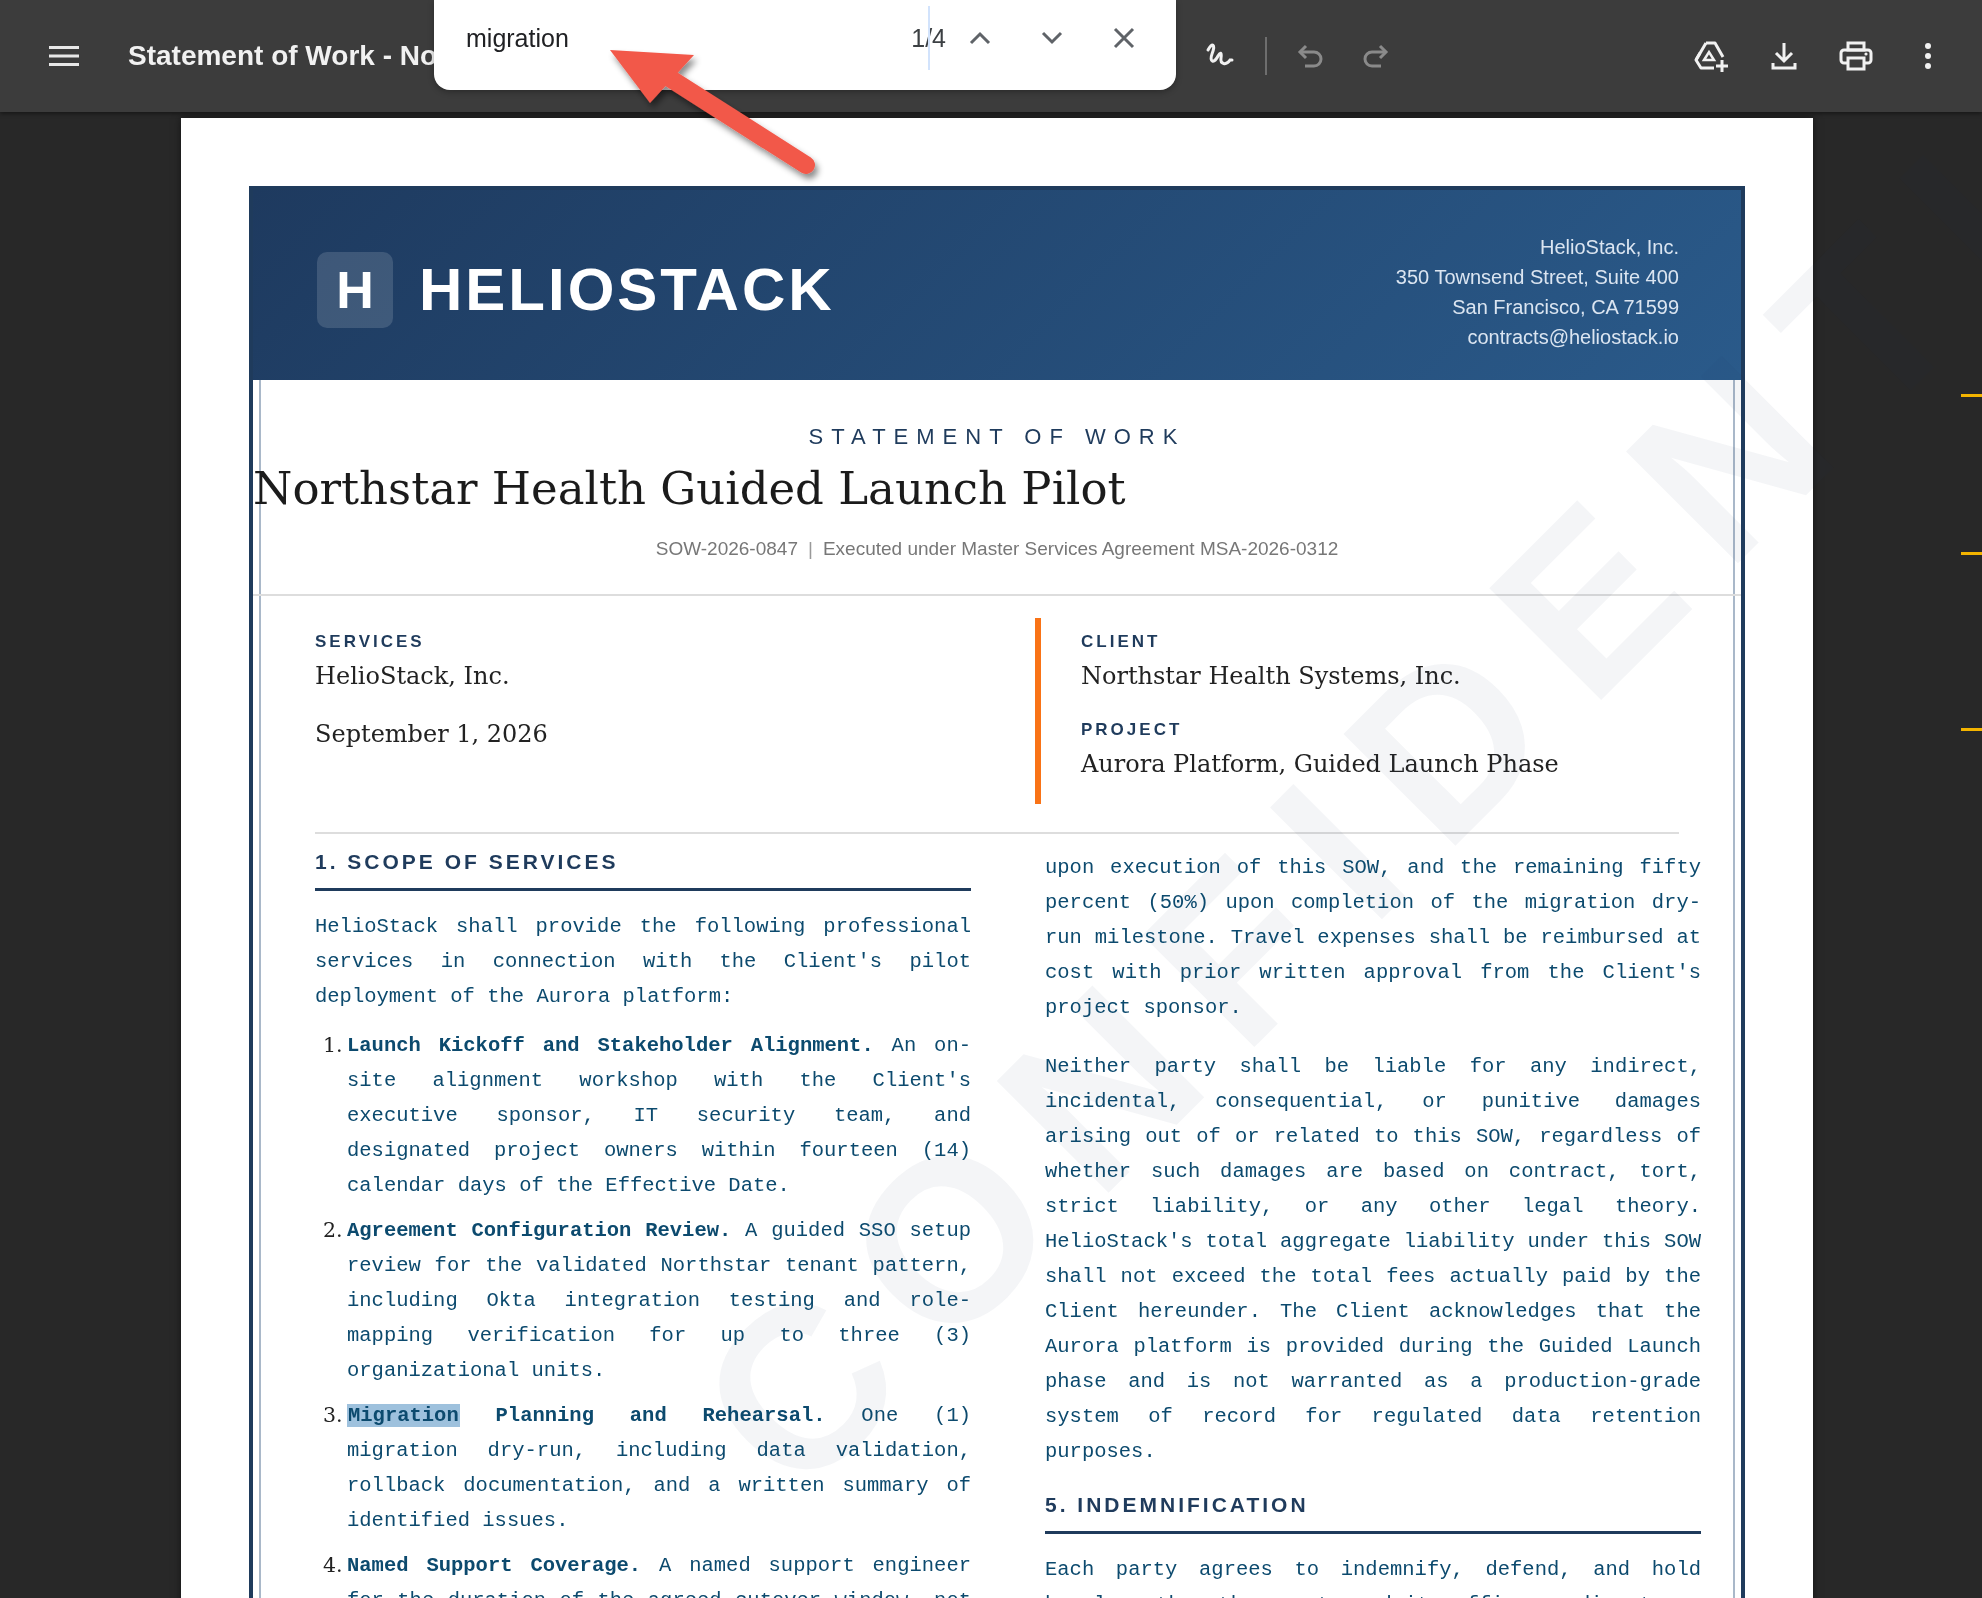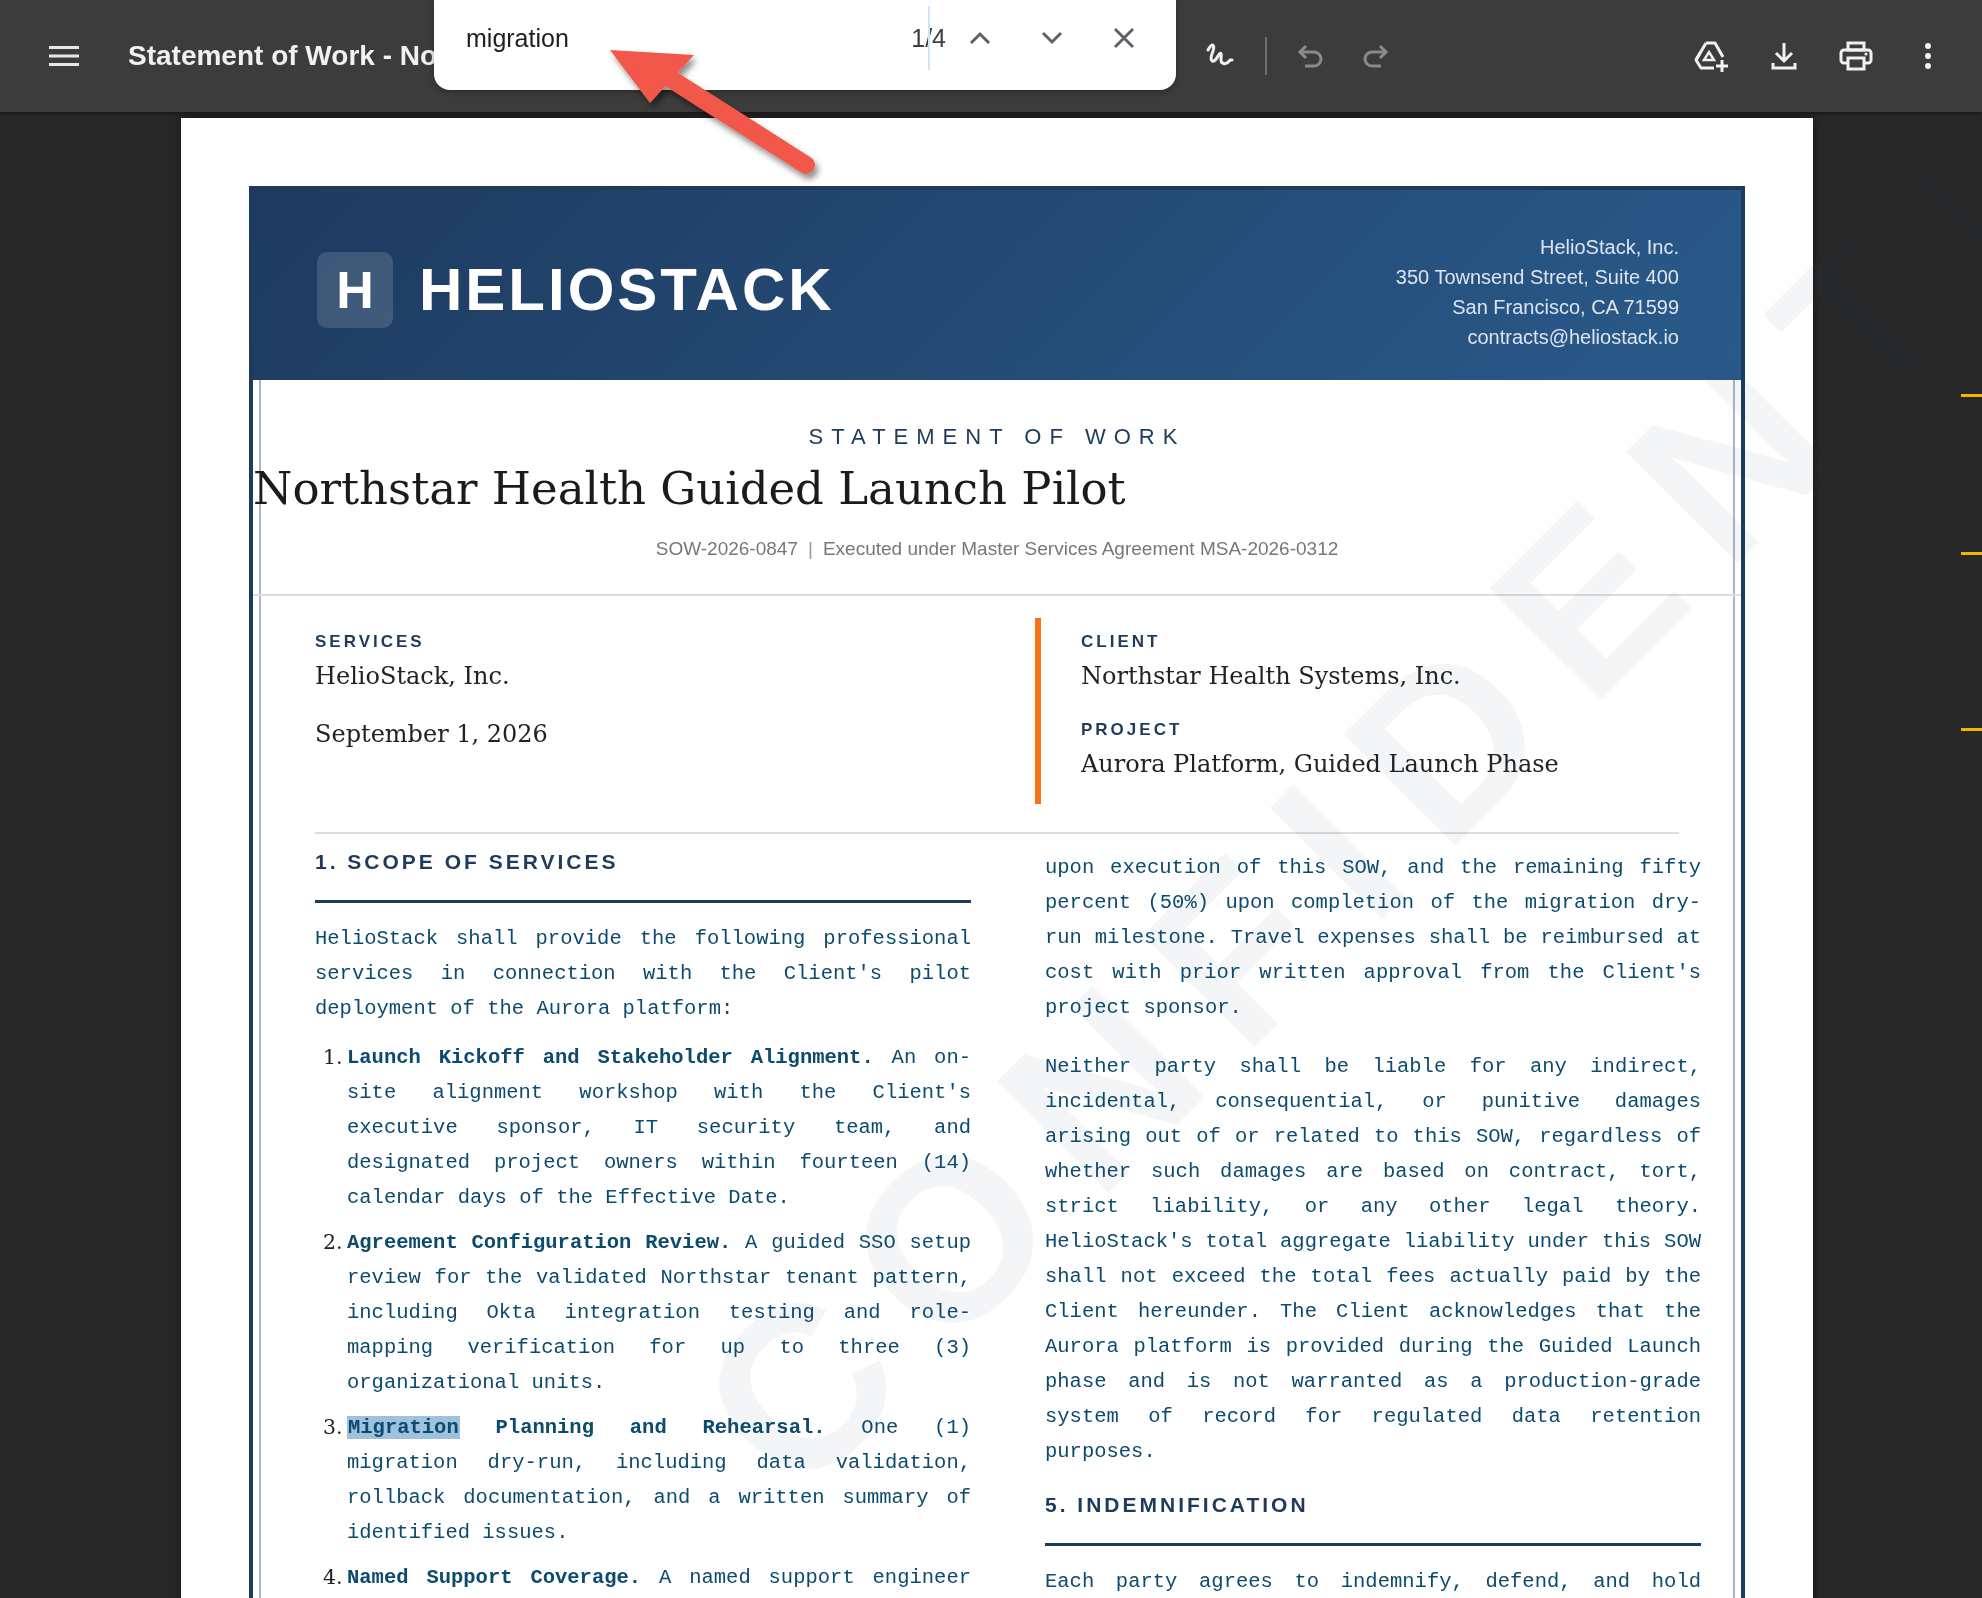--- a/index.html
+++ b/index.html
@@ -114,21 +114,21 @@
   .meta-value { color:#222; font-size:24px; margin-top:10px; font-family:"DejaVu Serif", serif; }
   .meta-col.left .meta-item:first-child { margin-top:38px; }
   .meta-item + .meta-item { margin-top:30px; }
 
   .body-cols { position:absolute; left:62px; right:62px; top:660px; height:960px; }
   .col { position:absolute; top:0; width:656px; }
   .col.left { left:0; }
   .col.right { left:730px; width:656px; }
   .sec-head {
     color:#1f3b5c; font-weight:bold; font-size:21px; letter-spacing:3px;
-    padding-bottom:26px; border-bottom:3px solid #1f3b5c; margin:0 0 18px 0;
+    padding-bottom:14px; border-bottom:3px solid #1f3b5c; margin:0 0 18px 0;
   }
   .para {
     font-family:Liberation Mono, monospace; font-size:20.5px; line-height:35px; color:#0c4a6e;
     text-align:justify; margin:0;
   }
   .list { margin:14px 0 0 0; padding:0; list-style:none; }
   .list-item { position:relative; padding-left:32px; margin-bottom:10px; }
   .list-num { position:absolute; left:8px; top:0; font-family:"DejaVu Serif", serif; font-size:20.5px; line-height:35px; color:#222; }
   .list-title { font-weight:bold; }
   .hl { background:#9ec1dd; padding:0 1px; }

